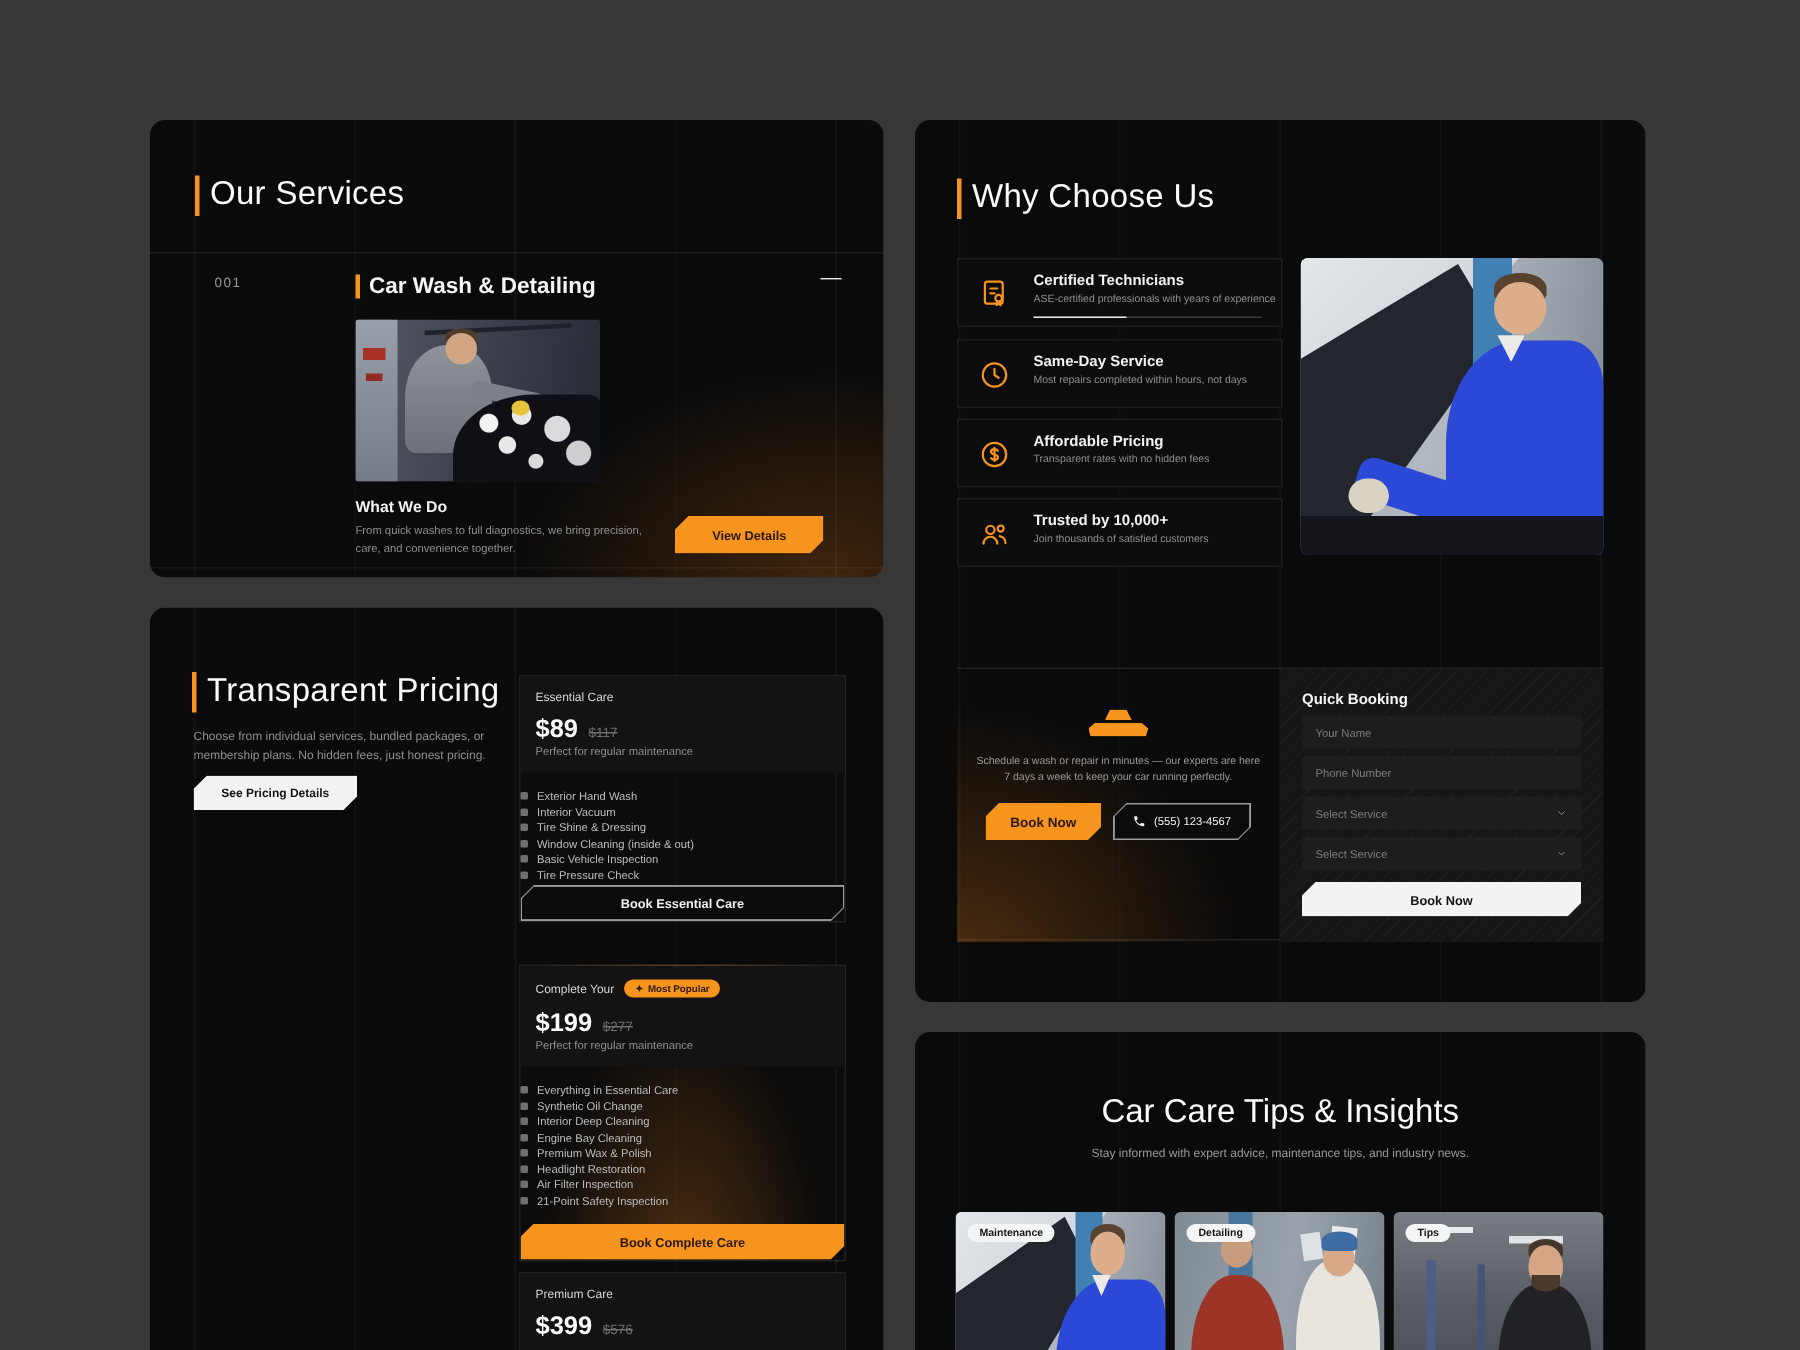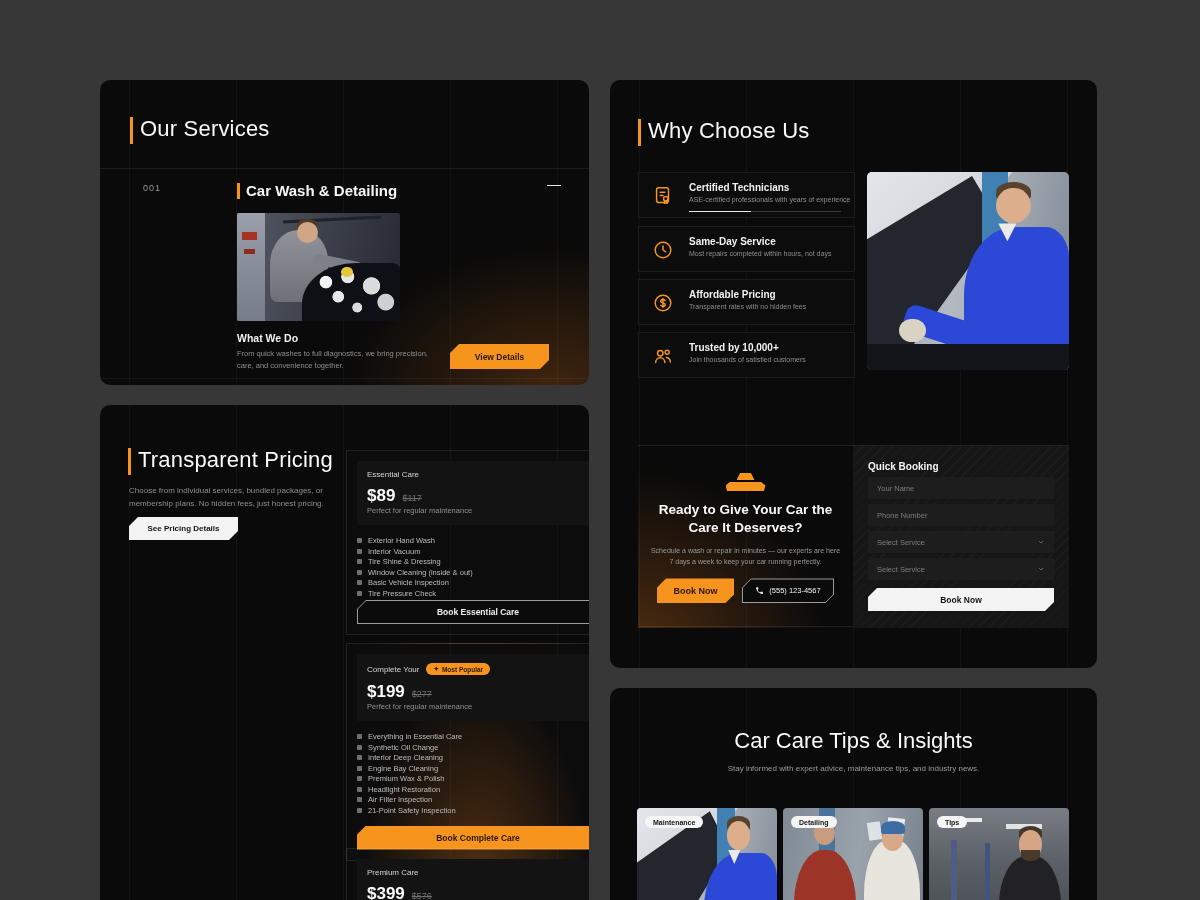--- a/index.html
+++ b/index.html
@@ -90,22 +90,22 @@
      display:block; }
   .qb-field::placeholder { color:#7d7d7d; }
   .qb-select { width:100%; height:22px; margin-top:5px; background:#1d1d1d; color:#7d7d7d; font-size:7.5px;
      display:flex; align-items:center; justify-content:space-between; padding:0 9px; cursor:pointer; }
   .qb-select svg { width:8px; height:8px; stroke:#8a8a8a; fill:none; stroke-width:2; }
   .qb-submit { width:100%; height:23px; margin-top:8px; font-size:8.5px; }
 
   
   .pr-sub { position:absolute; left:29px; top:80px; width:215px; font-size:8px; line-height:1.6; color:#8f8f8f; }
   .pr-btn { position:absolute; left:29px; top:112px; width:109px; height:23px; font-size:8px; }
-  .plan { position:absolute; left:246px; width:264px; border:1px solid rgba(255,255,255,0.09);
-     padding:10px; background-color:rgba(255,255,255,0.012); }
+  .plan { position:absolute; left:246px; width:218px; border:1px solid rgba(255,255,255,0.09);
+     background-color:rgba(255,255,255,0.012); }
   .plan-head { background:#131313; padding:9px 10px 10px 10px; }
   .plan-name-row { display:flex; align-items:center; gap:7px; }
   .plan-name { font-size:8px; color:#d6d6d6; }
   .plan-badge { background:#f7941e; color:#2a1804; font-size:6.5px; font-weight:700;
      border-radius:8px; padding:2px 7px; display:inline-flex; align-items:center; gap:3px; }
   .plan-price-row { margin-top:7px; display:flex; align-items:baseline; gap:7px; }
   .plan-price { font-size:17px; font-weight:700; color:#fbfbfb; }
   .plan-old { font-size:9px; color:#6f6f6f; text-decoration:line-through; }
   .plan-tag { margin-top:0; font-size:7.5px; color:#8f8f8f; }
   .plan-feats { margin-top:12px; }
@@ -291,21 +291,20 @@
         <i class="engine"></i>
     </div>
   </div>
 
   <div class="cta-sec">
     <div class="cta-left">
       <div class="cta-logo">
         <span class="roof"></span>
           <span class="bodyp"></span>
       </div>
-      <h3 class="cta-head">Ready to Give Your Car the Care It Deserves?</h3>
       <p class="cta-text">Schedule a wash or repair in minutes — our experts are here 7 days a week to keep your car running perfectly.</p>
       <div class="cta-btns">
         <button class="btn-notch btn-orange cta-book">Book Now</button>
         <div class="notch-outline cta-phone" style="height:25px; width:92px;">
           <span>
             <svg viewBox="0 0 24 24">
                 <path d="M6.6 10.8c1.4 2.8 3.8 5.2 6.6 6.6l2.2-2.2c.3-.3.7-.4 1-.2 1.1.4 2.3.6 3.6.6.6 0 1 .4 1 1V20c0 .6-.4 1-1 1C10.8 21 3 13.2 3 4c0-.6.4-1 1-1h3.5c.6 0 1 .4 1 1 0 1.2.2 2.4.6 3.6.1.3 0 .7-.2 1l-2.3 2.2z"></path>
               </svg>
             <span>(555) 123-4567</span>
           </span>

